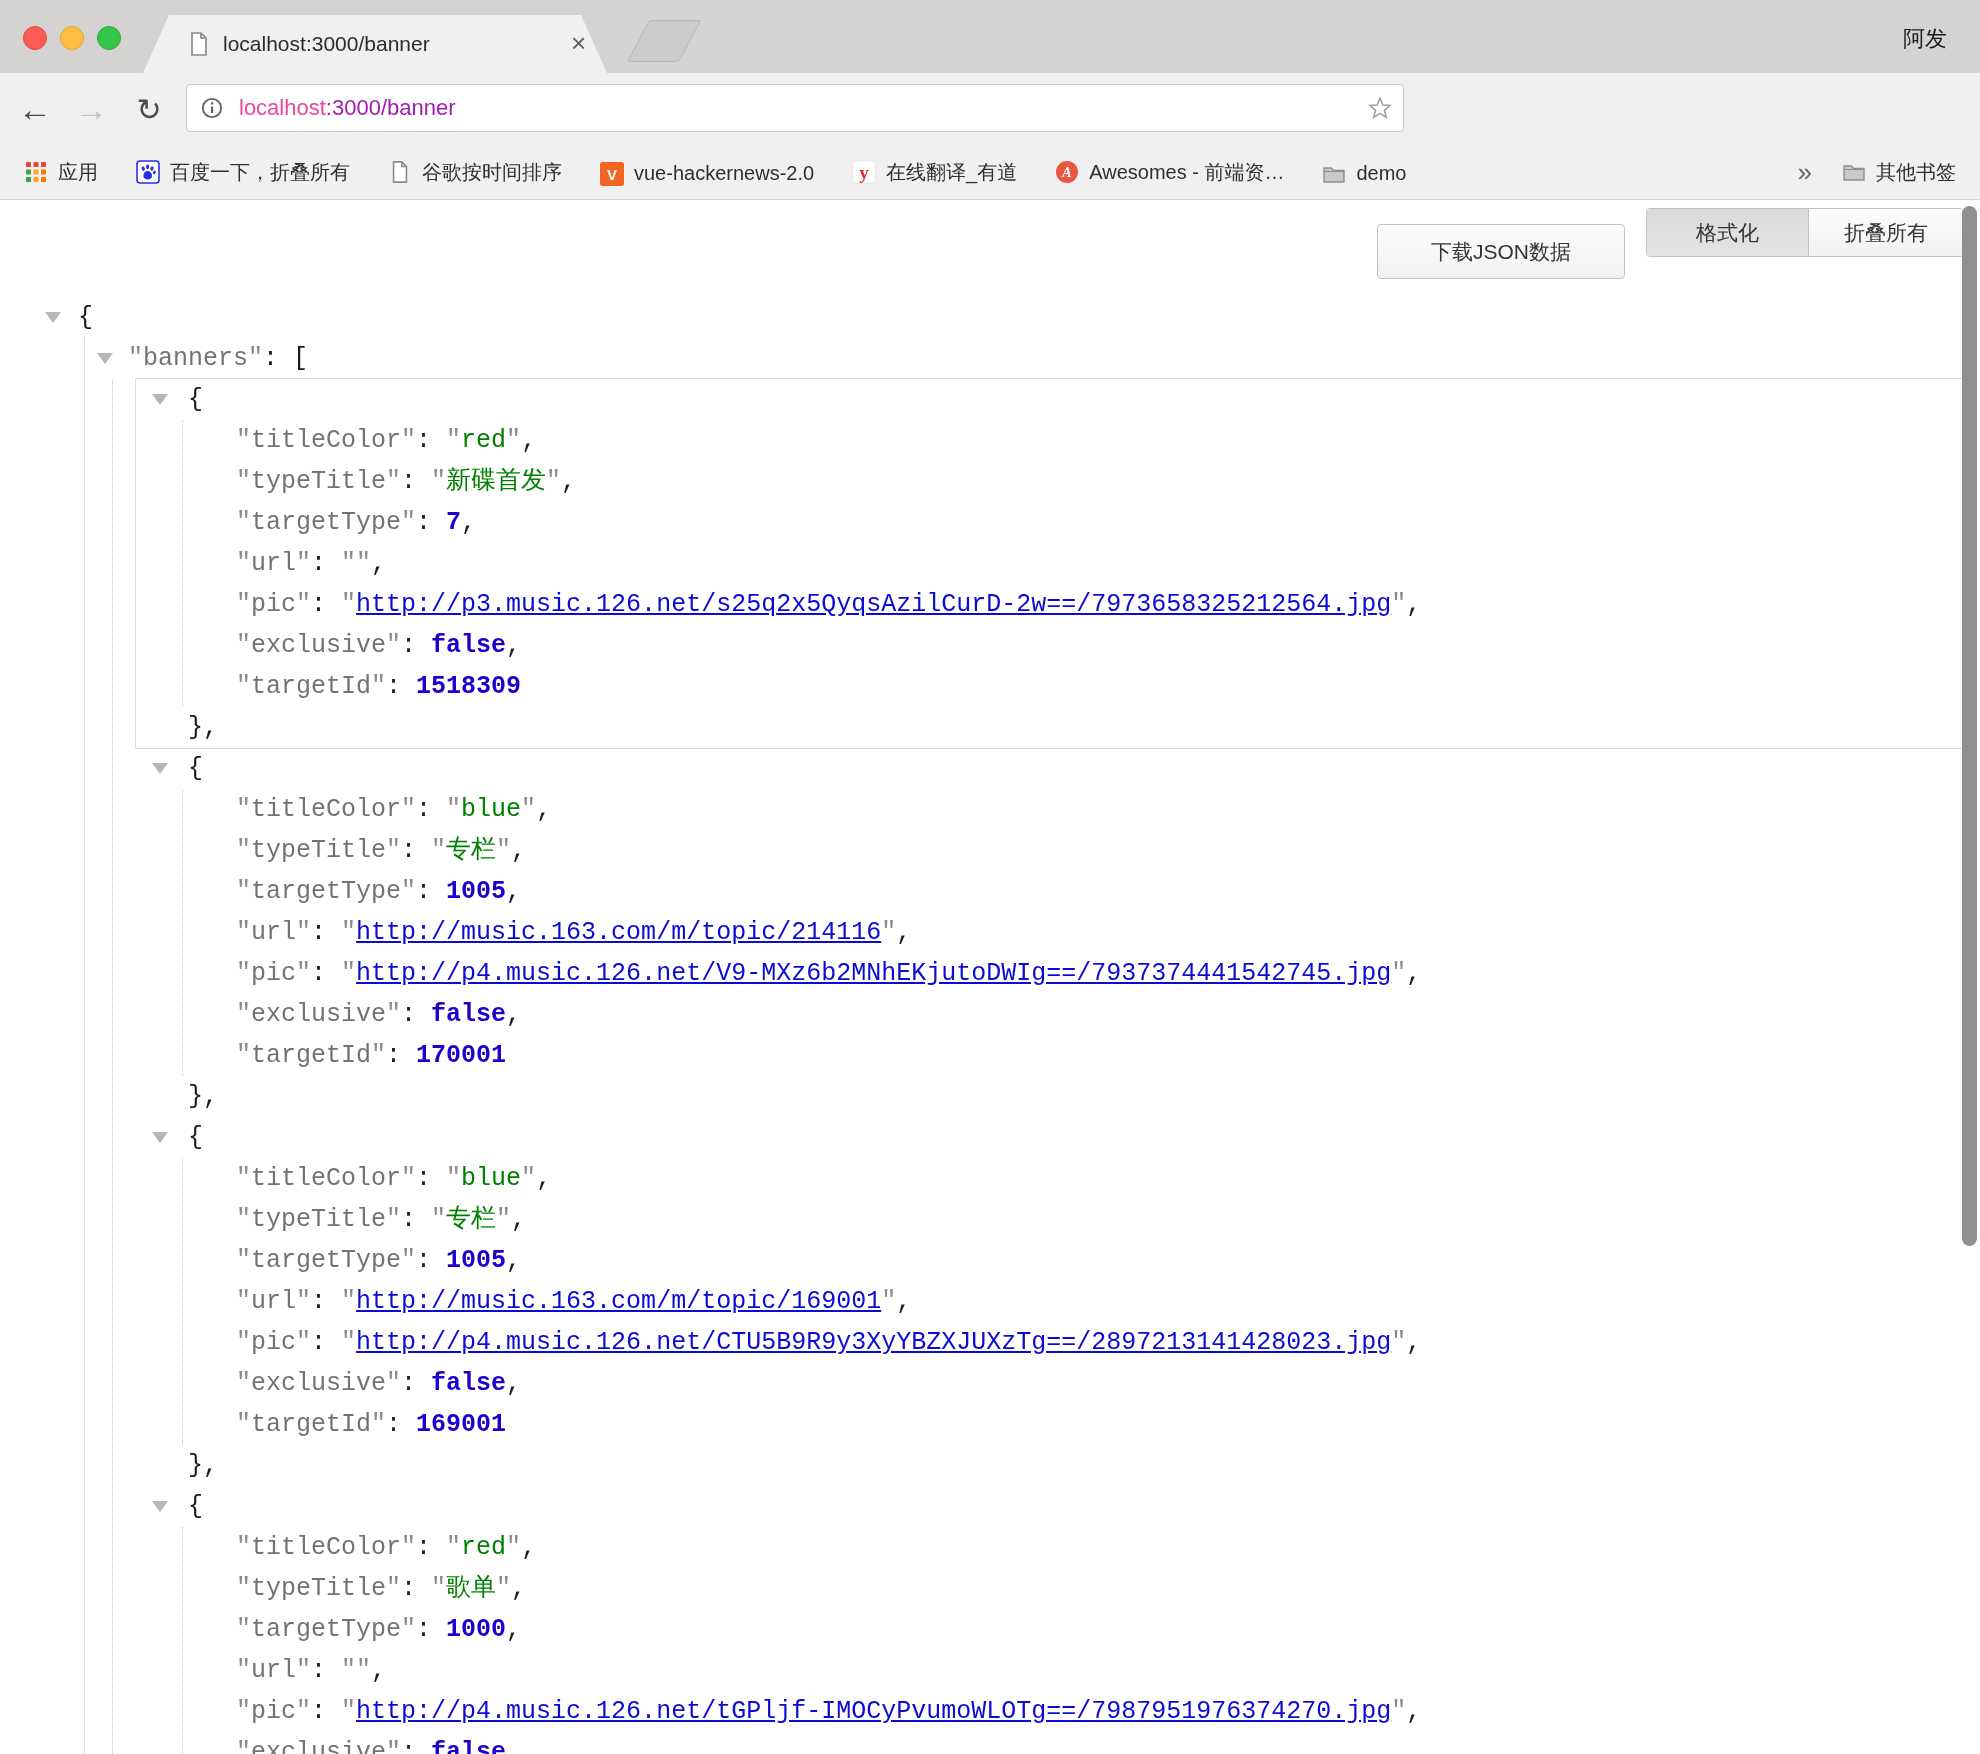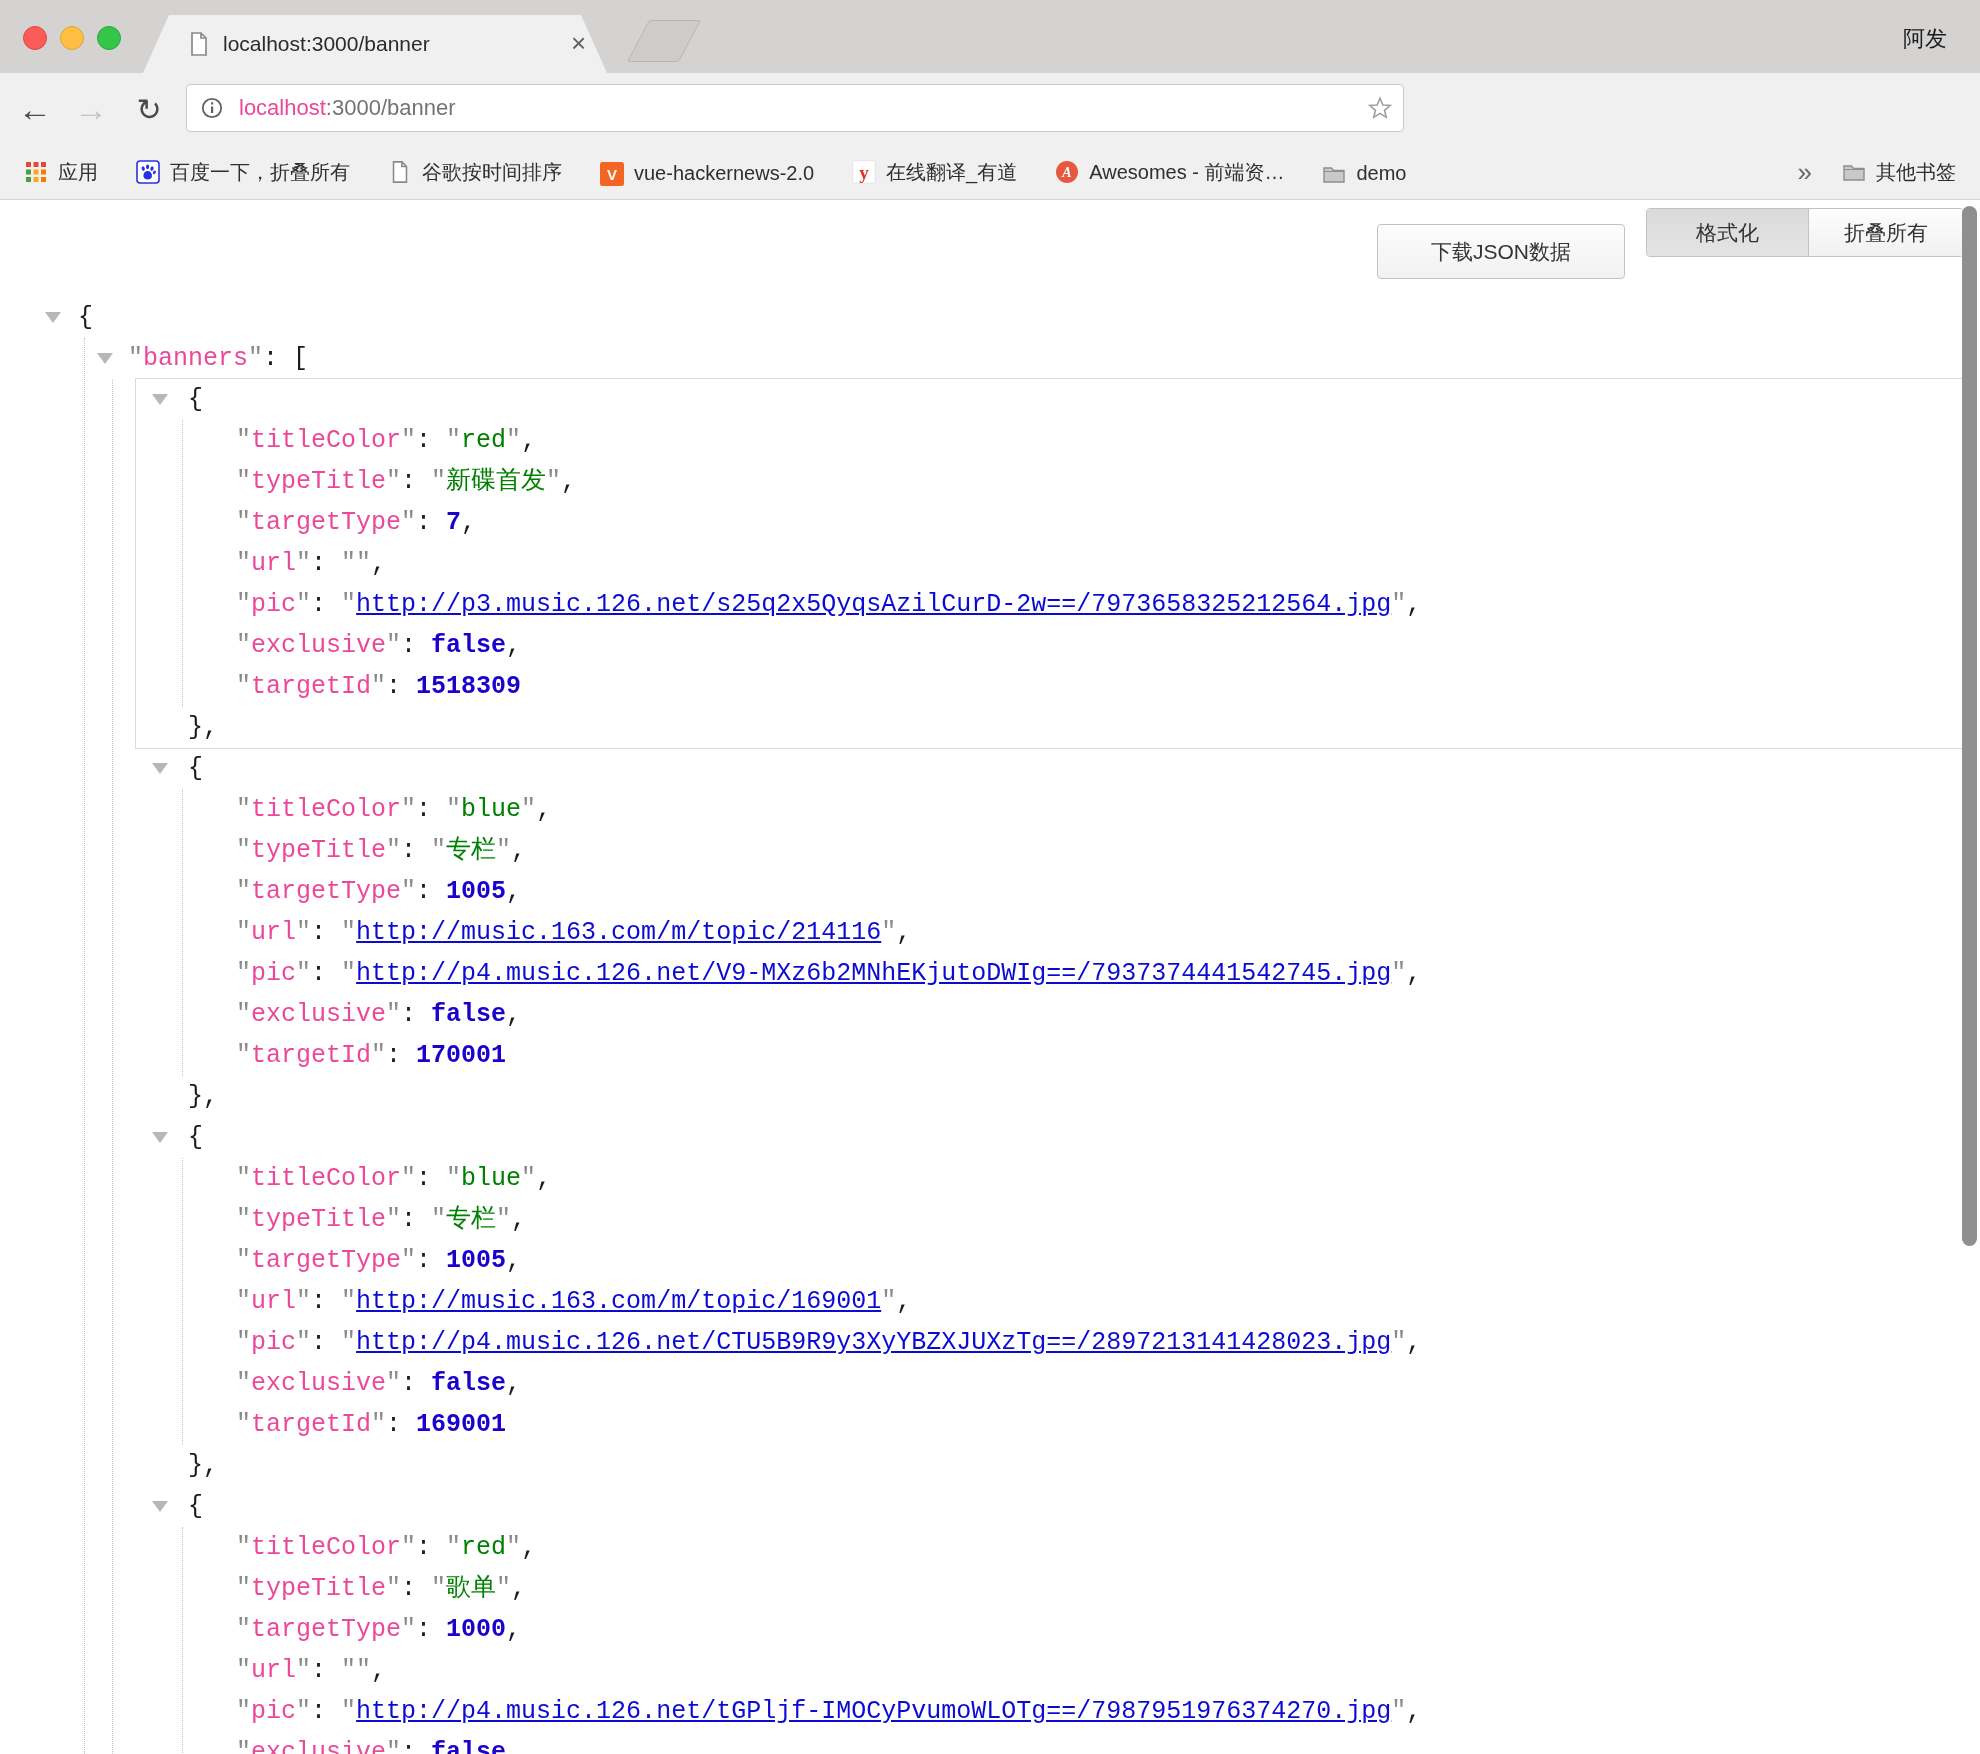--- a/index.html
+++ b/index.html
@@ -27,21 +27,21 @@
   .navbtn{position:absolute;top:0;height:72px;width:46px;display:flex;align-items:center;justify-content:center;cursor:pointer}
   #nav-back{left:12px;font-size:34px;color:#4a4a4a}
   #nav-forward{left:68px;font-size:34px;color:#c4c4c4}
   #nav-reload{left:126px;font-size:30px;color:#4a4a4a}
   .urlbar{position:absolute;left:186px;top:11px;width:1218px;height:48px;background:#fff;
           border:1px solid #c9c9c9;border-radius:4px;display:flex;align-items:center;box-sizing:border-box}
   .urlbar .info{width:24px;height:24px;margin-left:13px}
   .urlbar .info svg{width:24px;height:24px}
   .url-text{margin-left:15px;font-size:22px;white-space:pre}
   .url-host{color:#ec4899}
-  .url-rest{color:#737373}
+  .url-rest{color:#a21caf}
   .urlbar .star{margin-left:auto;margin-right:10px;width:26px;height:26px}
   .urlbar .star svg{width:26px;height:26px}
   .ext{position:absolute;top:93px;width:32px;height:32px;cursor:pointer}
   .ext svg{width:32px;height:32px}
   #menu-kebab{position:absolute;left:1938px;top:93px;width:32px;height:32px;cursor:pointer}
   #menu-kebab svg{width:32px;height:32px}
 
   
   .bmbar{position:absolute;left:0;top:145px;width:1980px;height:55px;background:#f1f0f0;
          border-bottom:1px solid #d6d4d4;display:flex;align-items:center;
@@ -64,21 +64,21 @@
   .seg.active{width:161px;background:linear-gradient(#dadada,#e4e4e4)}
   .seg.plain{flex:1;border-left:1px solid #c2c2c2;background:linear-gradient(#fdfdfd,#f1f1f1)}
 
   
   .json{position:absolute;left:0;top:297px;width:1980px;
         font-family:"Liberation Mono","DejaVu Sans Mono",monospace;font-size:25px;color:#1b1b1b}
   .jl{position:relative;height:41px;line-height:41px;white-space:pre}
   .tri{position:absolute;top:15px;width:0;height:0;border-left:8px solid transparent;
        border-right:8px solid transparent;border-top:11px solid #b7b7b7;cursor:pointer}
   .q{color:#8b8b8b}
-  .k{color:#ec4899}
+  .k{color:#737373}
   .s{color:#008000}
   .n{color:#1A01CC;font-weight:bold}
   a.jlink{color:#0b0bd4;text-decoration:underline;cursor:pointer}
   .ob{position:relative;margin:0 17px 0 136px}
   .ob.hov{outline:1px solid #dcdcdc}
   .ov{position:absolute;left:46px;width:0;border-left:1px dotted #c4c4c4}
   .vl{position:absolute;width:0;border-left:1px dotted #c4c4c4}
 
   .scroll-thumb{position:absolute;left:1962px;top:206px;width:15px;height:1040px;
                 background:#8f8f8f;border-radius:8px;cursor:pointer}

